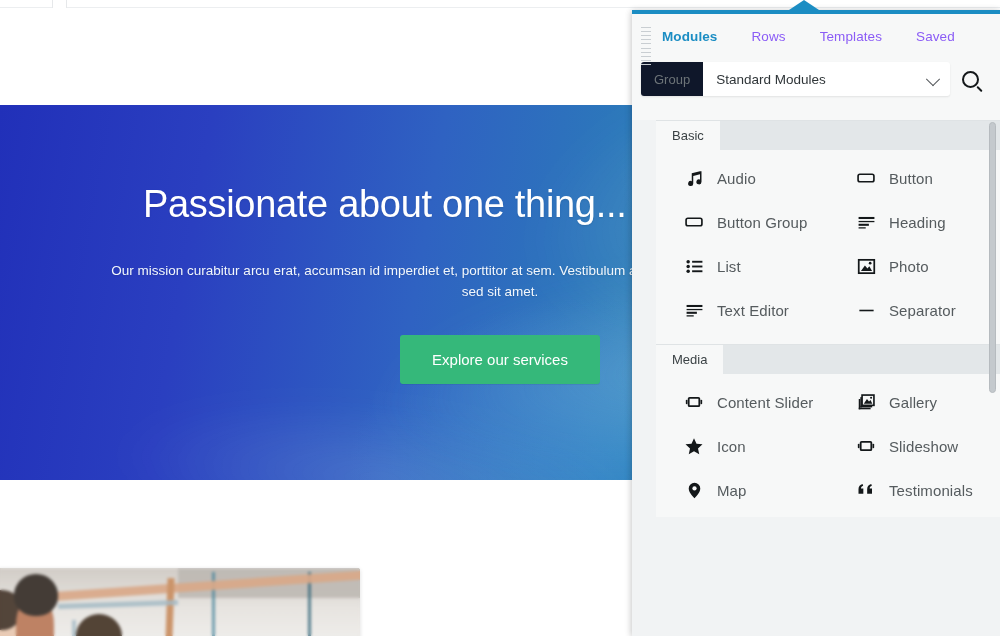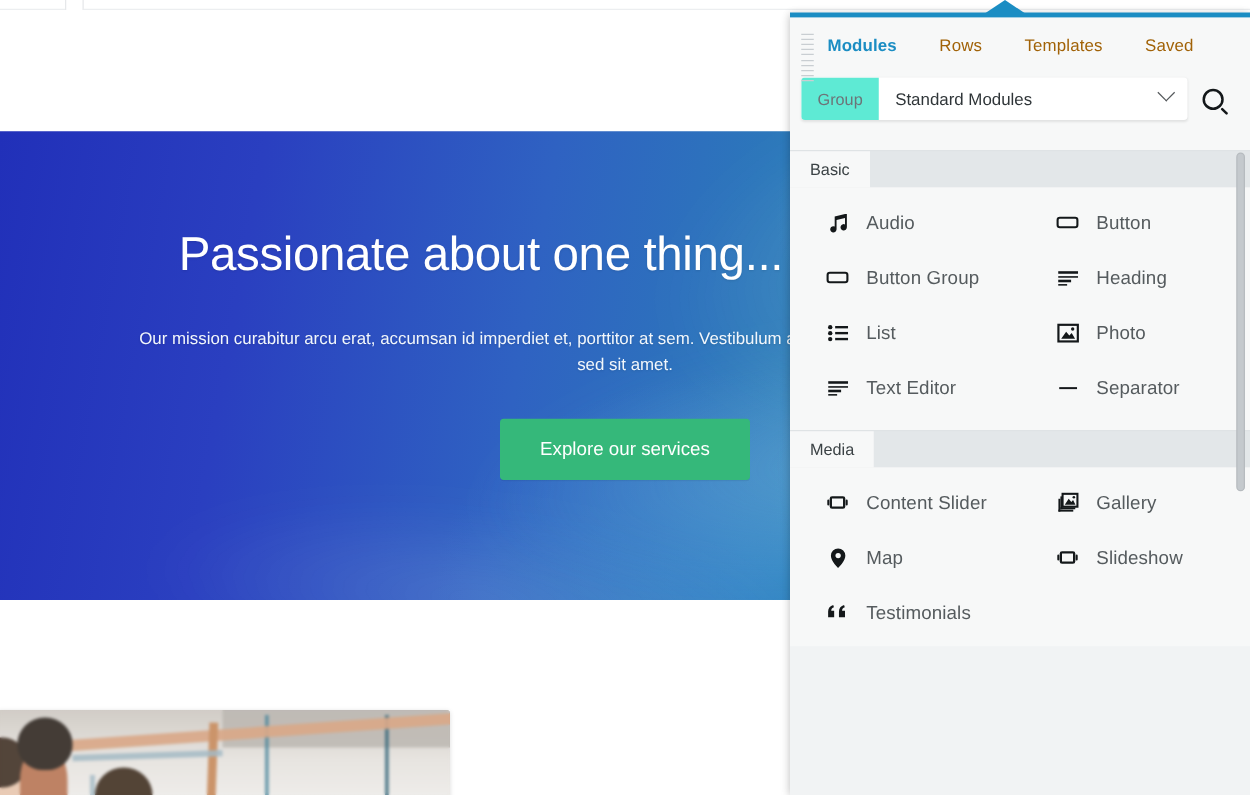--- a/index.html
+++ b/index.html
@@ -261,21 +261,21 @@
   }
   .tabs {
     display: flex;
     align-items: center;
     height: 45px;
     padding-left: 30px;
     box-sizing: border-box;
   }
   .tab {
     font-size: 13.5px;
-    color: #a16207;
+    color: #8b5cf6;
     margin-right: 34px;
     cursor: pointer;
     letter-spacing: .1px;
   }
   .tab.active {
     color: #1b8dc3;
     font-weight: bold;
   }
   .searchbar {
     display: flex;
@@ -291,31 +291,31 @@
     background: #ffffff;
     border-radius: 3px;
     box-shadow: 0 1px 2px rgba(0,0,0,0.09);
     overflow: hidden;
   }
   .group-btn {
     height: 34px;
     padding: 12px 13px;
     display: flex;
     align-items: center;
-    background: #5eead4;
+    background: #0f172a;
     color: #6d7478;
     font-size: 13px;
     border: none;
     font-family: inherit;
     cursor: pointer;
   }
   .group-select {
     flex: 1;
     display: flex;
-    align-items: flex-start;
+    align-items: flex-end;
     justify-content: space-between;
     padding: 0 12px 0 13px;
     cursor: pointer;
   }
   .group-select span.val {
     font-size: 13.5px;
     color: #2f3538;
   }
   .chev {
     width: 9px; height: 9px;
@@ -348,20 +348,21 @@
     transform: rotate(45deg);
     border-radius: 1px;
   }
 
   
   .panel-body {
     position: relative;
     height: 397px;
     overflow: hidden;
     background: #f1f3f4;
+    padding-left: 24px;
   }
   .section-head {
     height: 29px;
     background: #e3e7e9;
     display: flex;
     align-items: stretch;
     border-top: 1px solid #dfe3e5;
   }
   .section-head .chip {
     background: #f7f8f8;
@@ -623,45 +624,53 @@
                 <circle cx="17.8" cy="6.1" r="1.3" fill="currentColor"></circle>
                 <rect x="4.2" y="5.2" width="2" height="13" fill="currentColor"></rect>
                 <rect x="2.2" y="7.6" width="2" height="13" fill="currentColor"></rect>
                 <rect x="2.2" y="18.6" width="15" height="2" fill="currentColor"></rect>
                 <rect x="4.2" y="16.2" width="15" height="2" fill="currentColor"></rect>
               </svg>
             </span>
             <span class="lbl">Gallery</span>
           </div>
 
-
-
-          <div class="mod">
-            <span class="ic">
-              <svg width="19" height="19" viewBox="0 0 24 24" fill="currentColor">
-                <path d="M12 2.2 a7.3 7.3 0 0 0-7.3 7.3 c0 5.6 7.3 12.3 7.3 12.3 s7.3-6.7 7.3-12.3 A7.3 7.3 0 0 0 12 2.2 z"></path>
-                <circle cx="12" cy="9.4" r="2.7" fill="#f7f8f8"></circle>
-              </svg>
-            </span>
-            <span class="lbl">Map</span>
-          </div>
+          <div class="mod">
+            <span class="ic">
+              <svg width="20" height="20" viewBox="0 0 24 24" fill="currentColor">
+                <path d="M12 2.6 L15 9.2 L22.2 10 L16.8 14.9 L18.3 22 L12 18.3 L5.7 22 L7.2 14.9 L1.8 10 L9 9.2 Z"></path>
+              </svg>
+            </span>
+            <span class="lbl">Icon</span>
+          </div>
+
 
           <div class="mod">
             <span class="ic">
               <svg width="20" height="20" viewBox="0 0 24 24" fill="currentColor">
                 <rect x="5.6" y="7" width="12.8" height="10" rx="1.2" fill="none" stroke="currentColor" stroke-width="2.2"></rect>
                 <rect x="2.2" y="9.2" width="2" height="5.6" rx="1"></rect>
                 <rect x="19.8" y="9.2" width="2" height="5.6" rx="1"></rect>
               </svg>
             </span>
             <span class="lbl">Slideshow</span>
           </div>
 
           <div class="mod">
             <span class="ic">
+              <svg width="19" height="19" viewBox="0 0 24 24" fill="currentColor">
+                <path d="M12 2.2 a7.3 7.3 0 0 0-7.3 7.3 c0 5.6 7.3 12.3 7.3 12.3 s7.3-6.7 7.3-12.3 A7.3 7.3 0 0 0 12 2.2 z"></path>
+                <circle cx="12" cy="9.4" r="2.7" fill="#f7f8f8"></circle>
+              </svg>
+            </span>
+            <span class="lbl">Map</span>
+          </div>
+
+          <div class="mod">
+            <span class="ic">
               <svg width="20" height="20" viewBox="0 0 24 24" fill="currentColor">
                 <path d="M3 16.6 V11 c0-3.2 1.9-5.4 4.9-6.2 l.7 2.1 C6.9 7.5 6 8.7 6 10.2 h2.8 v6.4 z"></path>
                 <path d="M13.4 16.6 V11 c0-3.2 1.9-5.4 4.9-6.2 l.7 2.1 c-1.7.6-2.6 1.8-2.6 3.3 h2.8 v6.4 z"></path>
               </svg>
             </span>
             <span class="lbl">Testimonials</span>
           </div>
 
         </div>
       </div>

